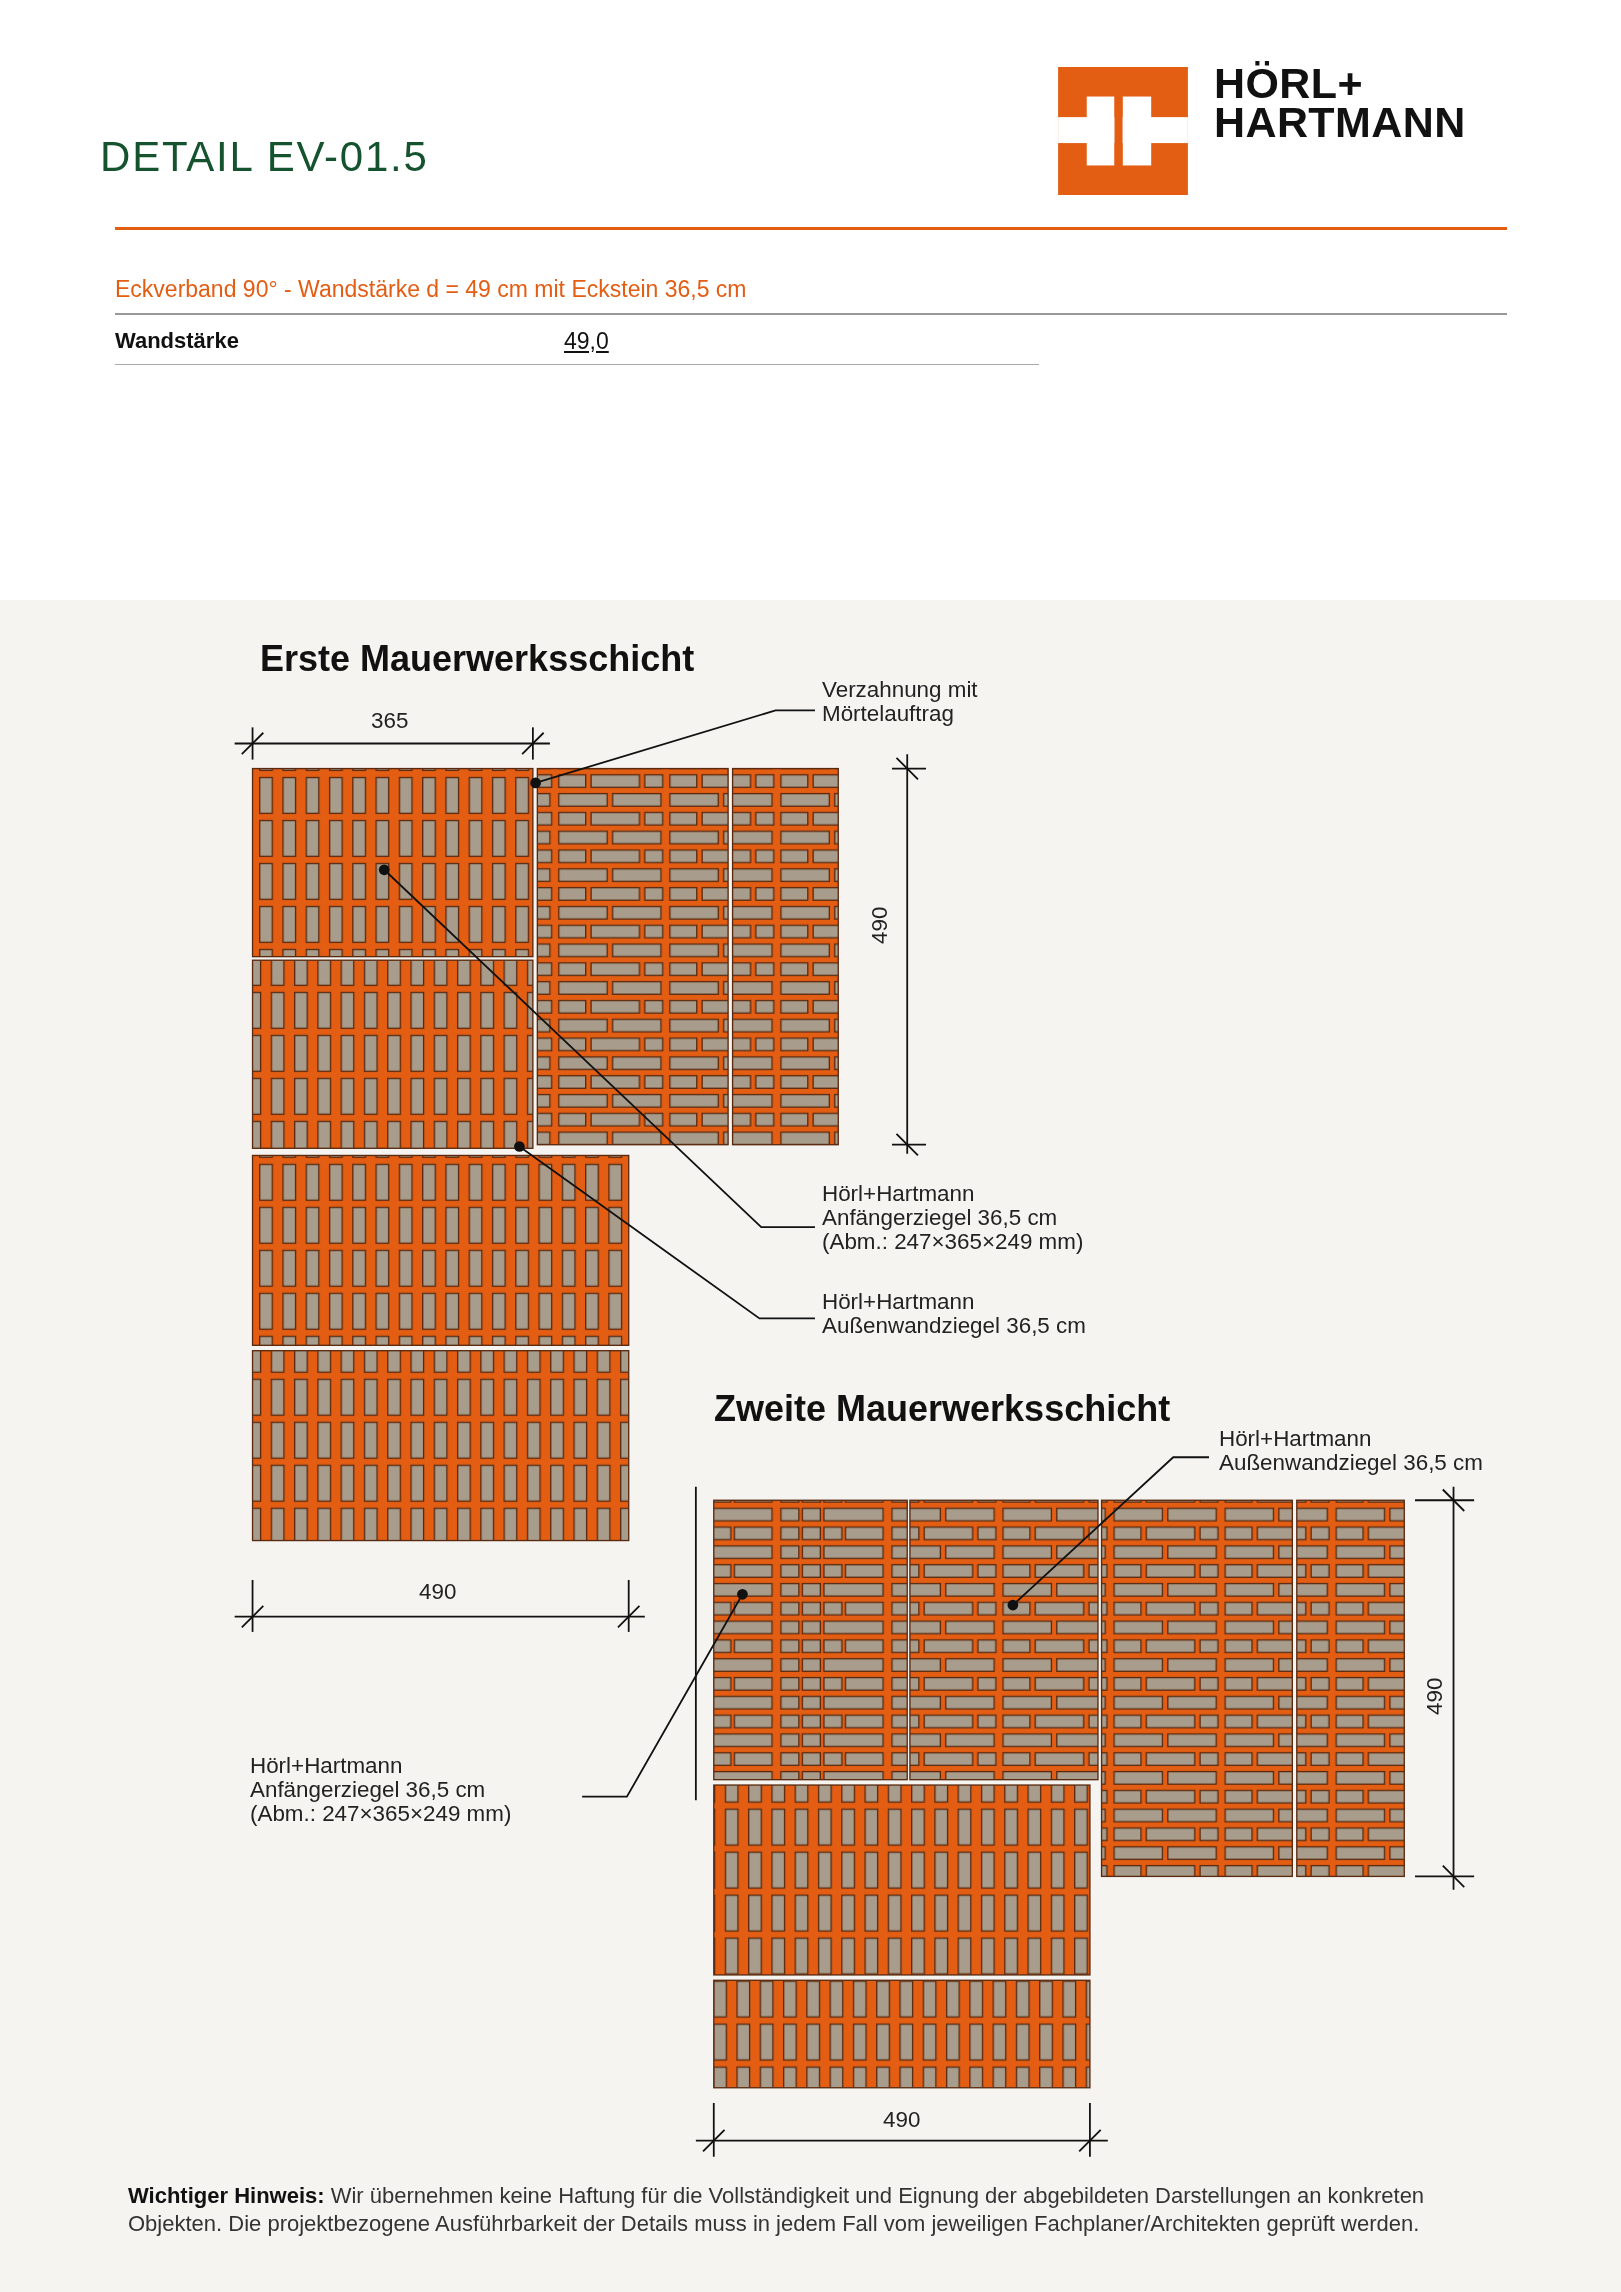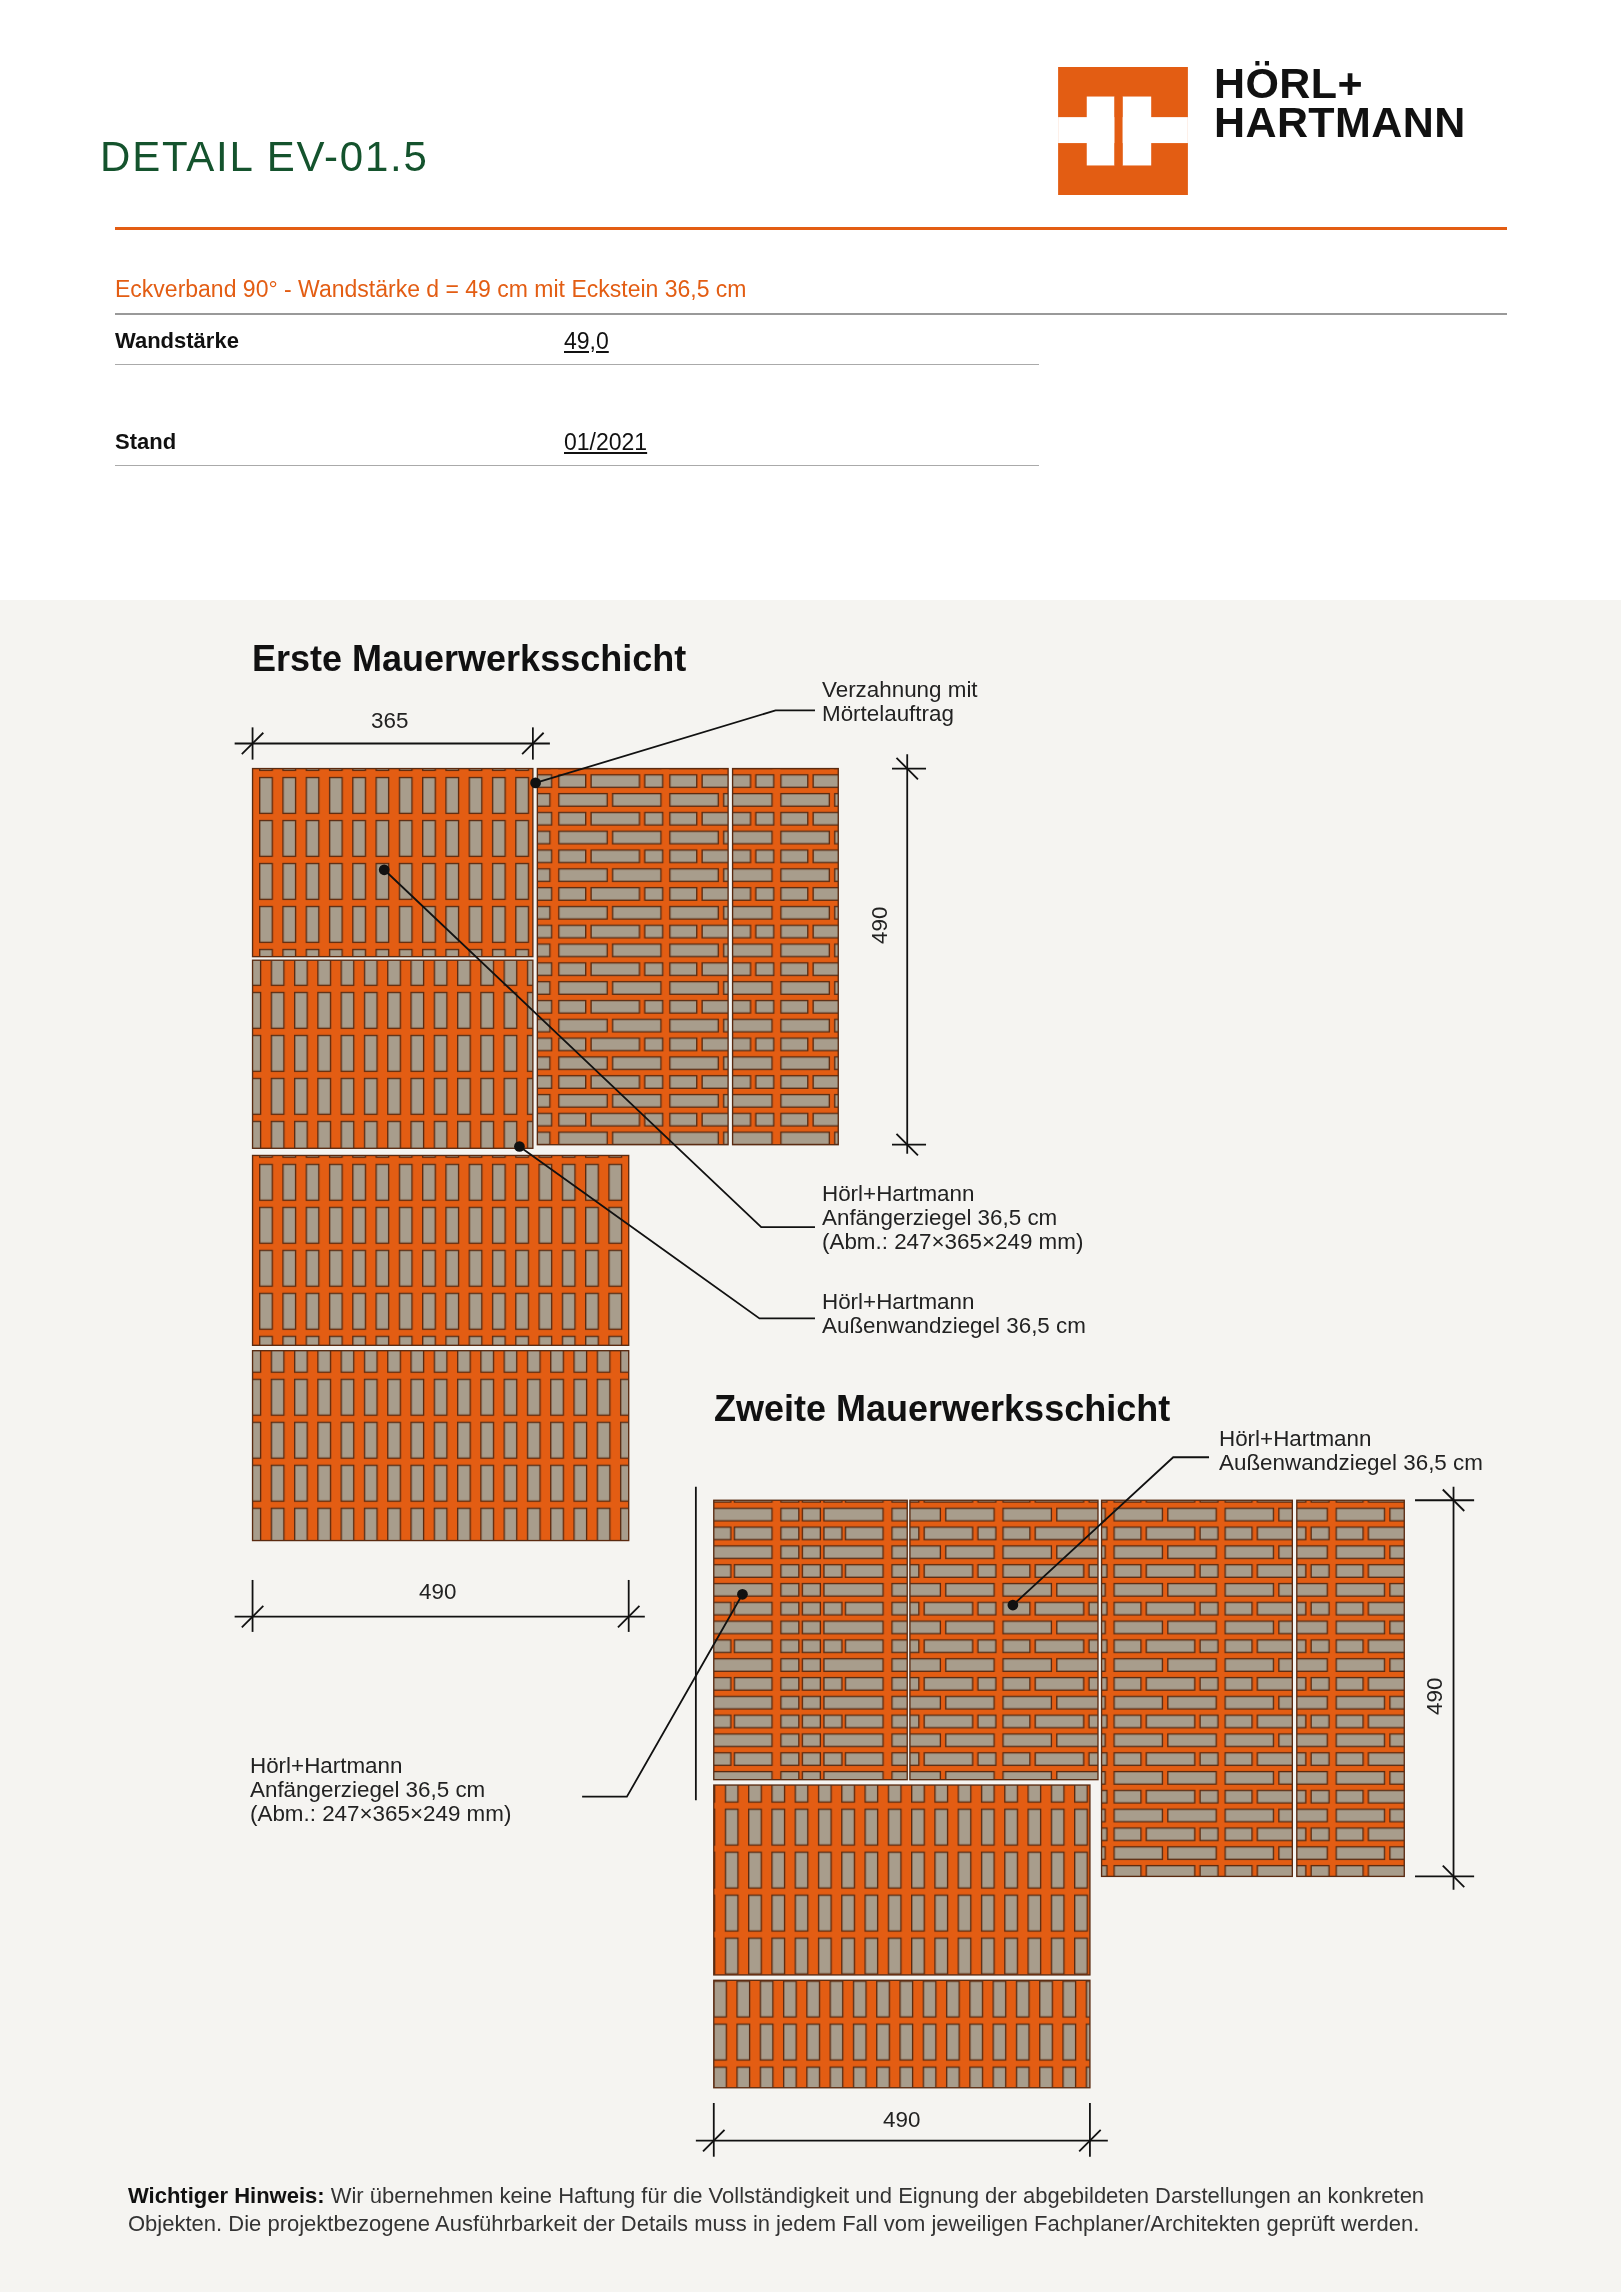--- a/index.html
+++ b/index.html
@@ -37,24 +37,20 @@
     <div>HÖRL+</div>
     <div>HARTMANN</div>
   </div>
   <div class="title">DETAIL EV-01.5</div>
   <div class="title-rule"></div>
   <div class="subtitle">Eckverband 90° - Wandstärke d = 49 cm mit Eckstein 36,5 cm</div>
   <div class="sub-rule"></div>
   <div class="spec-row" style="top:315px">
     <span class="spec-label">Wandstärke</span>
     <span class="spec-value">49,0</span>
-  </div>
-  <div class="spec-row" style="top:416px">
-    <span class="spec-label">Stand</span>
-    <span class="spec-value">01/2021</span>
   </div>
 </div>
 
 <div class="bottom"></div>
 
 <svg class="diagram" width="1621" height="2293" viewBox="0 0 1810 2560">
   <defs>
 
     <pattern id="vcells" x="0" y="0" width="26" height="96" patternUnits="userSpaceOnUse">
       <rect width="26" height="96" fill="#e35d13"></rect>
@@ -154,21 +150,21 @@
   <g stroke="#111" stroke-width="2" fill="none">
     <polyline points="1131,1792 1310,1627 1350,1627"></polyline>
     <polyline points="829,1780 700,2006 650,2006"></polyline>
   </g>
   <g fill="#111">
     <circle cx="1131" cy="1792" r="6"></circle>
       <circle cx="829" cy="1780" r="6"></circle>
   </g>
 </svg>
 
-<div class="section-h" style="left:252px;top:638px">Erste Mauerwerksschicht</div>
+<div class="section-h" style="left:260px;top:638px">Erste Mauerwerksschicht</div>
 <div class="dim-label" style="left:371px;top:708px">365</div>
 <div class="dim-label" style="left:867px;top:944px;transform:rotate(-90deg);transform-origin:left top;">490</div>
 <div class="dim-label" style="left:419px;top:1579px">490</div>
 <div class="callout" style="left:822px;top:678px">Verzahnung mit
 Mörtelauftrag</div>
 <div class="callout" style="left:822px;top:1182px">Hörl+Hartmann
 Anfängerziegel 36,5 cm
 (Abm.: 247×365×249 mm)</div>
 <div class="callout" style="left:822px;top:1290px">Hörl+Hartmann
 Außenwandziegel 36,5 cm</div>

